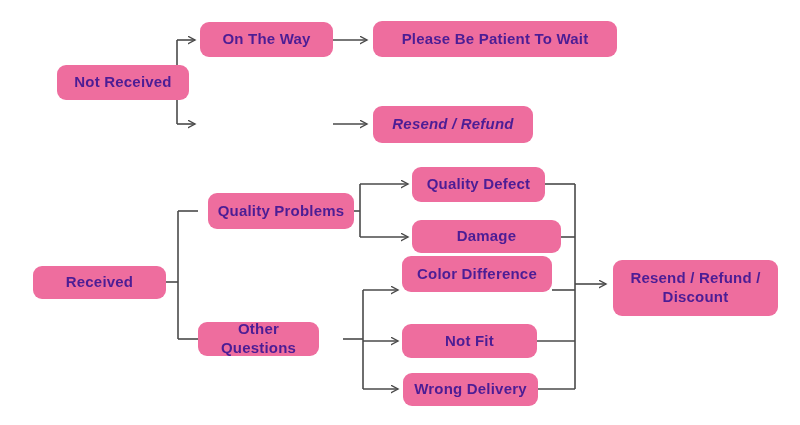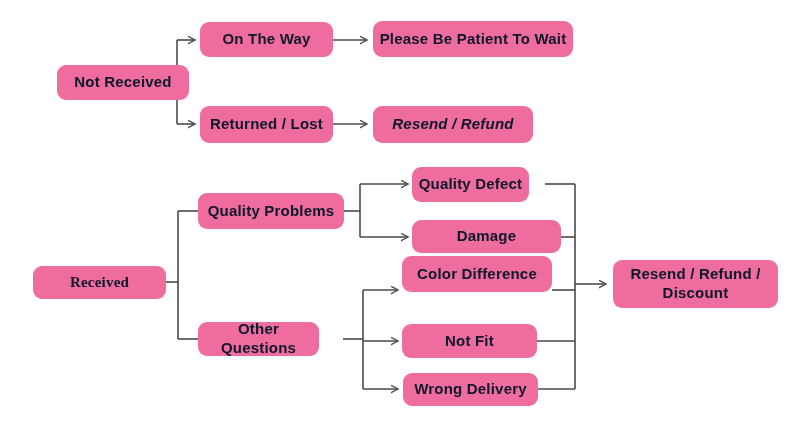--- a/index.html
+++ b/index.html
@@ -18,21 +18,21 @@
   .connectors {
     position: absolute;
     left: 0;
     top: 0;
     width: 800px;
     height: 425px;
   }
   .node {
     position: absolute;
     background: #ee6d9e;
-    color: #0f172a;
+    color: #4c1d95;
     border-radius: 9px;
     display: flex;
     align-items: center;
     justify-content: center;
     text-align: center;
     font-size: 15px;
     font-weight: bold;
     line-height: 1.25;
     padding: 0 6px;
     box-sizing: border-box;
@@ -82,37 +82,36 @@
       <path d="M538,389 L575,389"></path>
       <path d="M575,184 L575,389"></path>
       <path d="M575,284 L606,284" marker-end="url(#arrow)"></path>
     </g>
   </svg>
 
   <div class="node" style="left:33px;  top:65px;  width:132px; height:35px;margin-left:24px;">Not Received</div>
 
   <div class="node" style="left:200px; top:22px;  width:133px; height:35px;">On The Way</div>
 
-  <div class="node" style="left:373px; top:21px;  width:200px; height:36px;">Please Be Patient To Wait</div>
+  <div class="node" style="left:373px; top:21px;  width:244px; height:36px;">Please Be Patient To Wait</div>
 
-  <div class="node" style="left:200px; top:106px; width:133px; height:37px;">Returned / Lost</div>
 
   <div class="node" style="left:373px; top:106px; width:160px; height:37px;font-style:italic;">Resend / Refund</div>
 
-  <div class="node" style="left:33px;  top:266px; width:133px; height:33px;font-family:Liberation Serif, serif;">Received</div>
+  <div class="node" style="left:33px;  top:266px; width:133px; height:33px;">Received</div>
 
-  <div class="node" style="left:198px; top:193px; width:146px; height:36px;">Quality Problems</div>
+  <div class="node" style="left:208px; top:193px; width:146px; height:36px;">Quality Problems</div>
 
   <div class="node" style="left:198px; top:322px; width:121px; height:34px;">Other Questions</div>
 
-  <div class="node" style="left:412px; top:167px; width:117px; height:35px;">Quality Defect</div>
+  <div class="node" style="left:412px; top:167px; width:133px; height:35px;">Quality Defect</div>
 
   <div class="node" style="left:412px; top:220px; width:149px; height:33px;">Damage</div>
 
   <div class="node" style="left:402px; top:256px; width:150px; height:36px;">Color Difference</div>
 
   <div class="node" style="left:402px; top:324px; width:135px; height:34px;">Not Fit</div>
 
   <div class="node" style="left:403px; top:373px; width:135px; height:33px;text-align:center;">Wrong Delivery</div>
 
-  <div class="node" style="left:613px; top:260px; width:165px; height:48px;">Resend / Refund / Discount</div>
+  <div class="node" style="left:613px; top:260px; width:165px; height:56px;">Resend / Refund / Discount</div>
 
 </div>
 
 </body></html>

